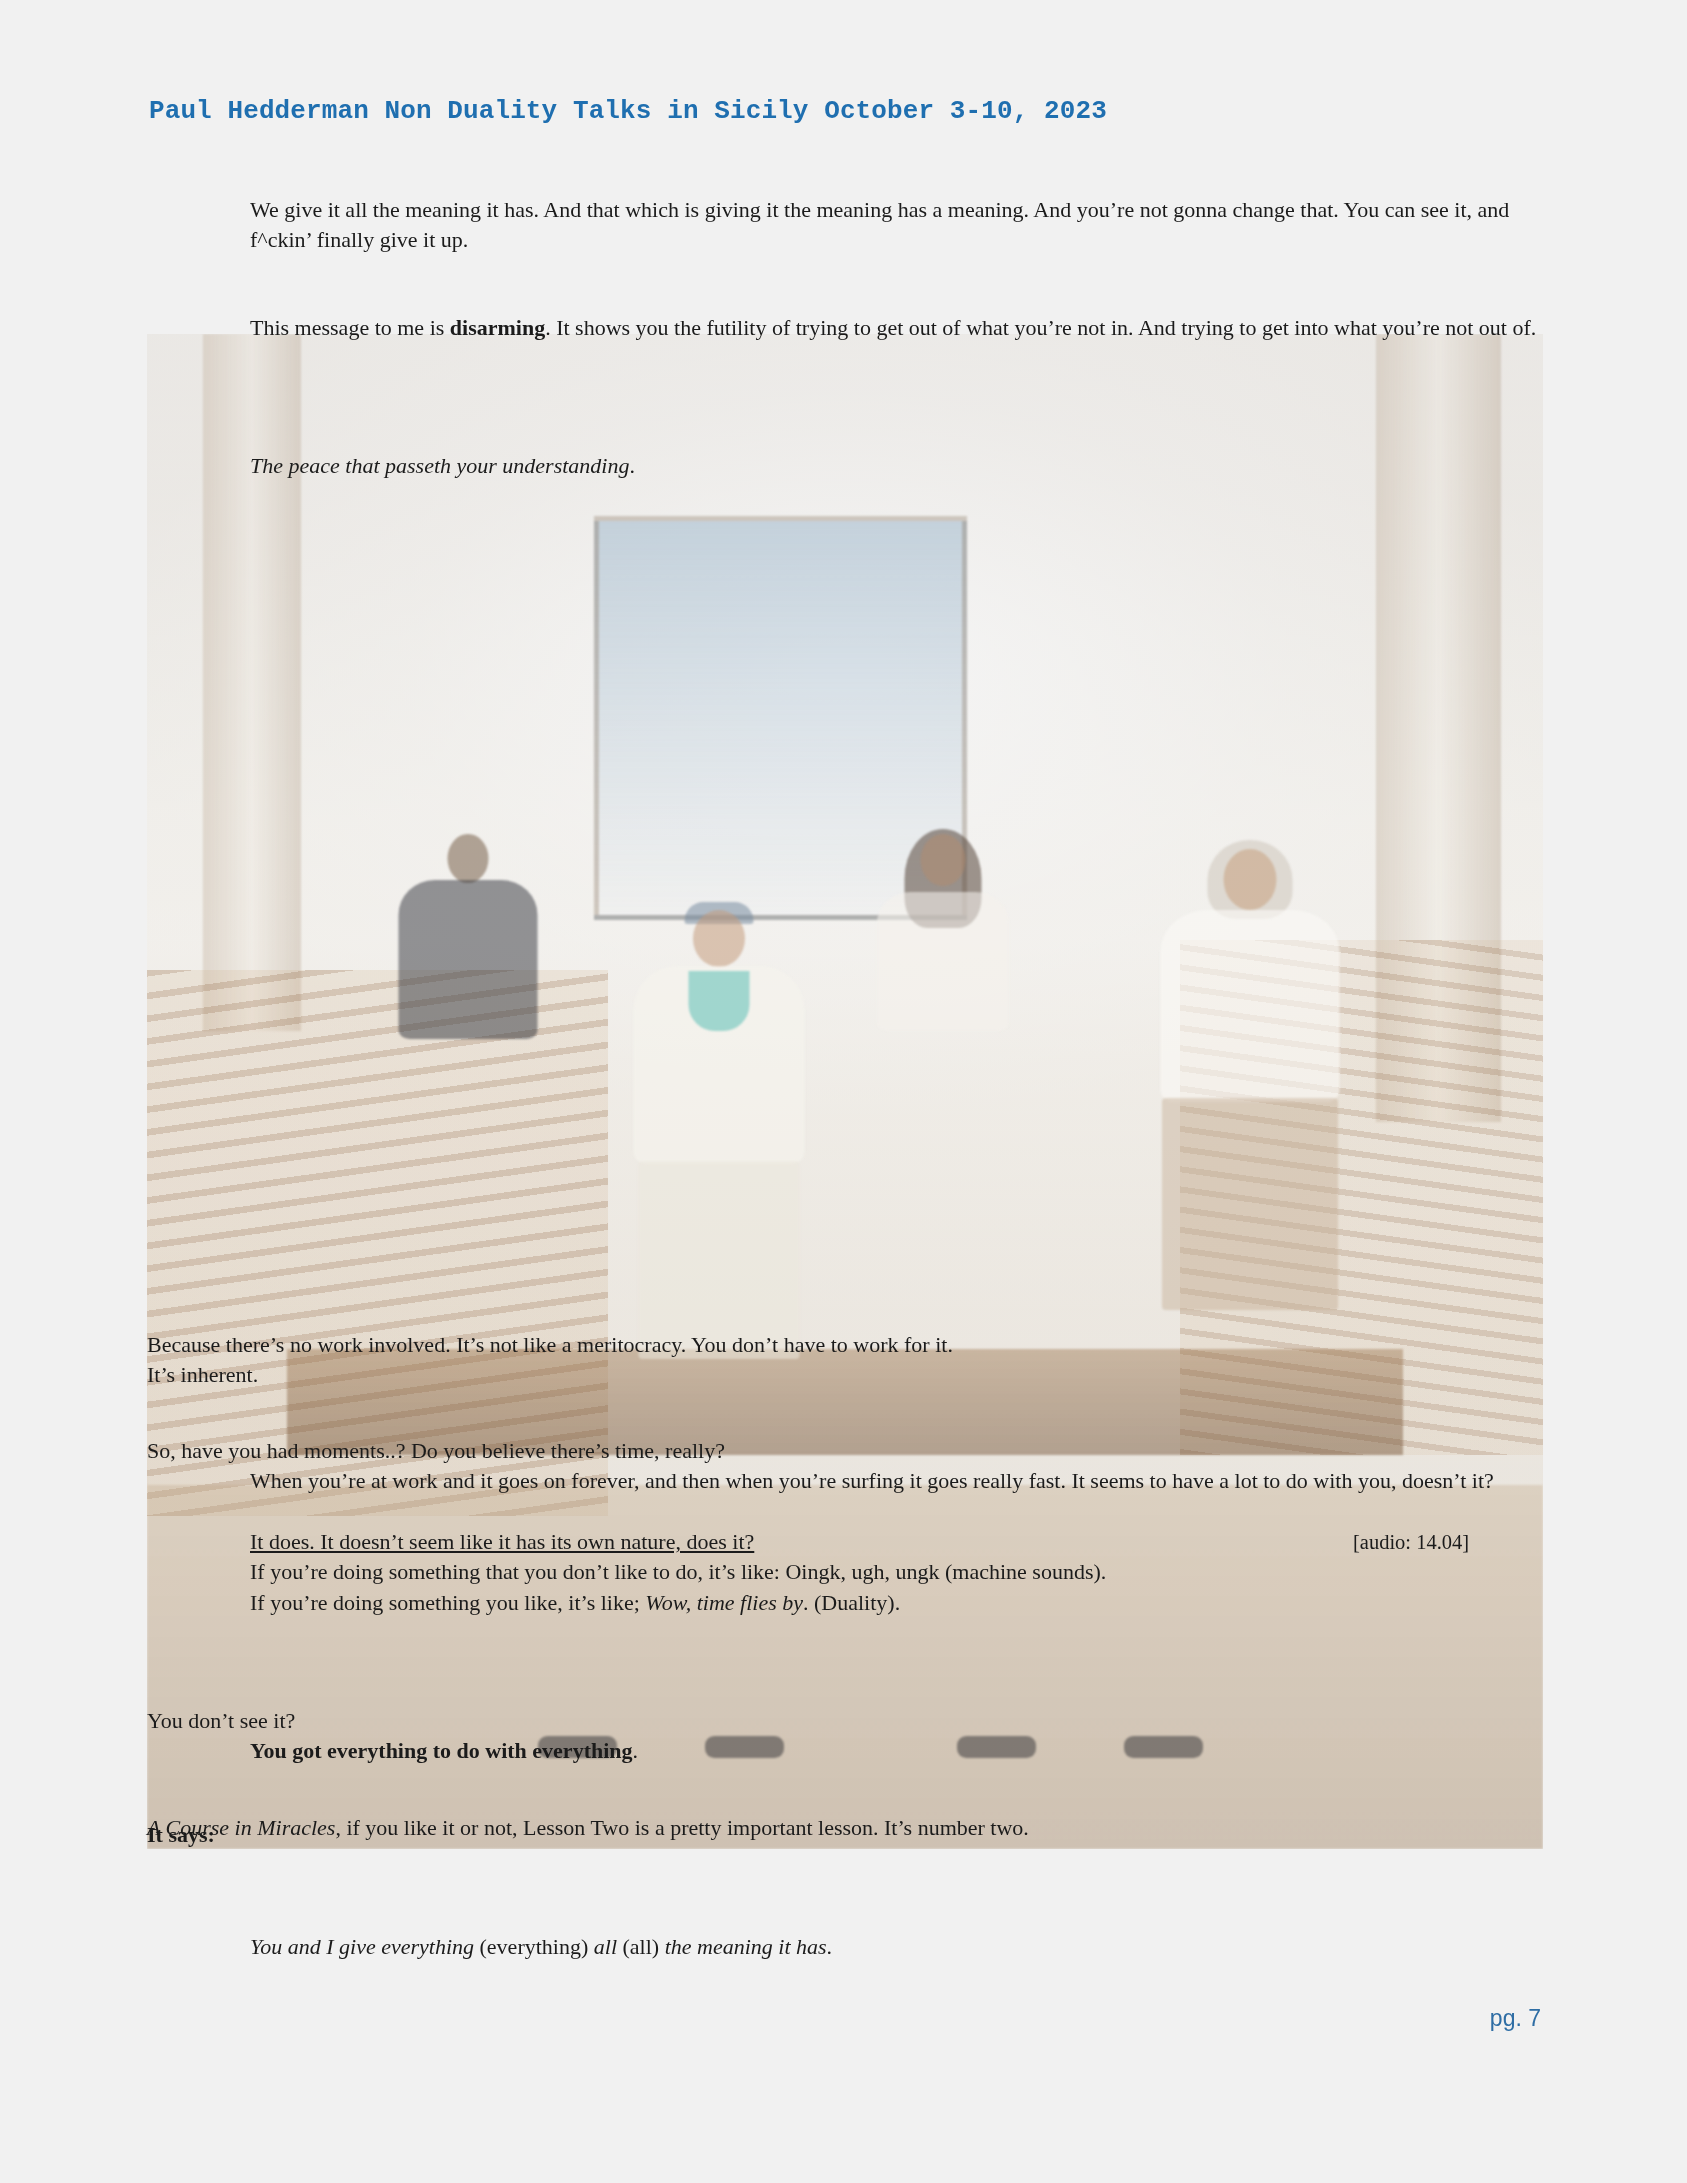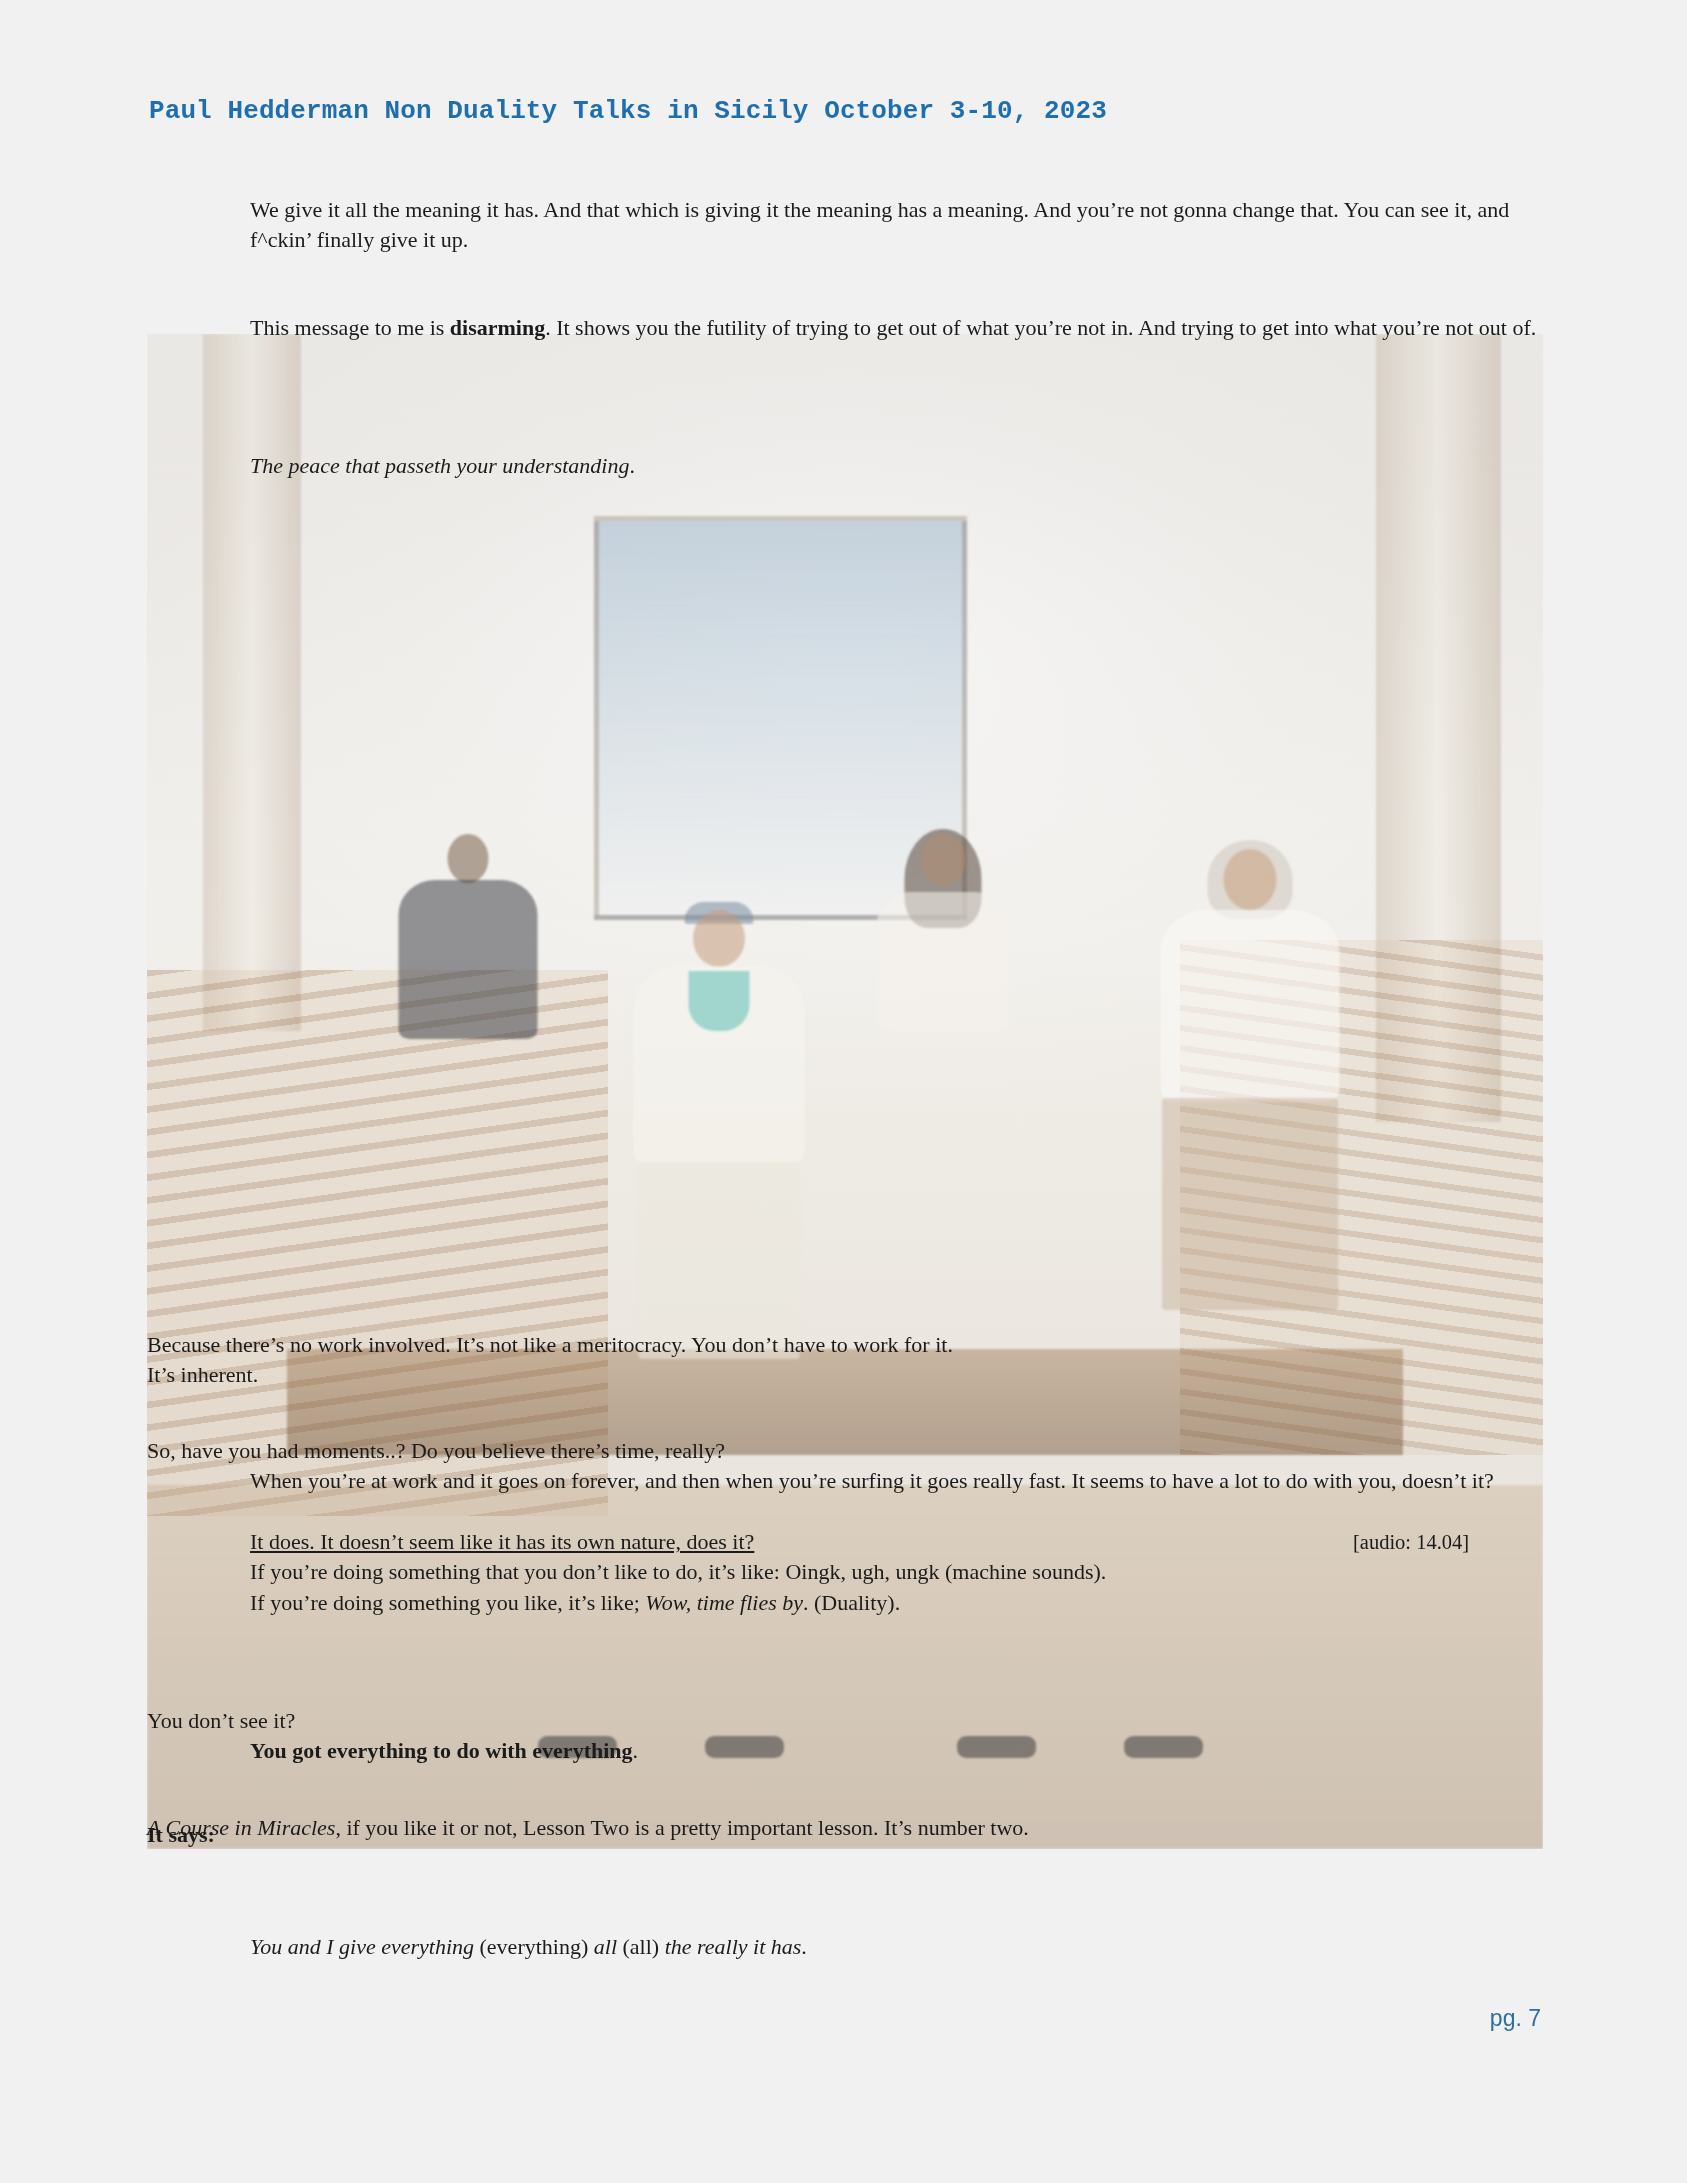--- a/index.html
+++ b/index.html
@@ -292,18 +292,18 @@
     <div class="blk indent" style="top: 1588px;"><span>If you’re doing something you like, it’s like; </span><i>Wow, time flies by</i><span>. (Duality).</span></div>
 
     <div class="blk flush" style="top: 1706px;">You don’t see it?</div>
 
     <div class="blk indent" style="top: 1736px;"><b>You got everything to do with everything</b><span>.</span></div>
 
     <div class="blk flush" style="top: 1813px;"><i>A Course in Miracles</i><span>, if you like it or not, Lesson Two is a pretty important lesson. It’s number two.</span></div>
 
     <div class="blk flush" style="top: 1820px; font-weight: bold;">It says:</div>
 
-    <div class="blk indent" style="top: 1932px;"><i>You and I give everything</i><span> (everything) </span><i>all</i><span> (all) </span><i>the really it has</i><span>.</span></div>
+    <div class="blk indent" style="top: 1932px;"><i>You and I give everything</i><span> (everything) </span><i>all</i><span> (all) </span><i>the meaning it has</i><span>.</span></div>
 
     <div class="page-num">pg. 7</div>
   </div>
 </div>
 
 
 </body></html>

